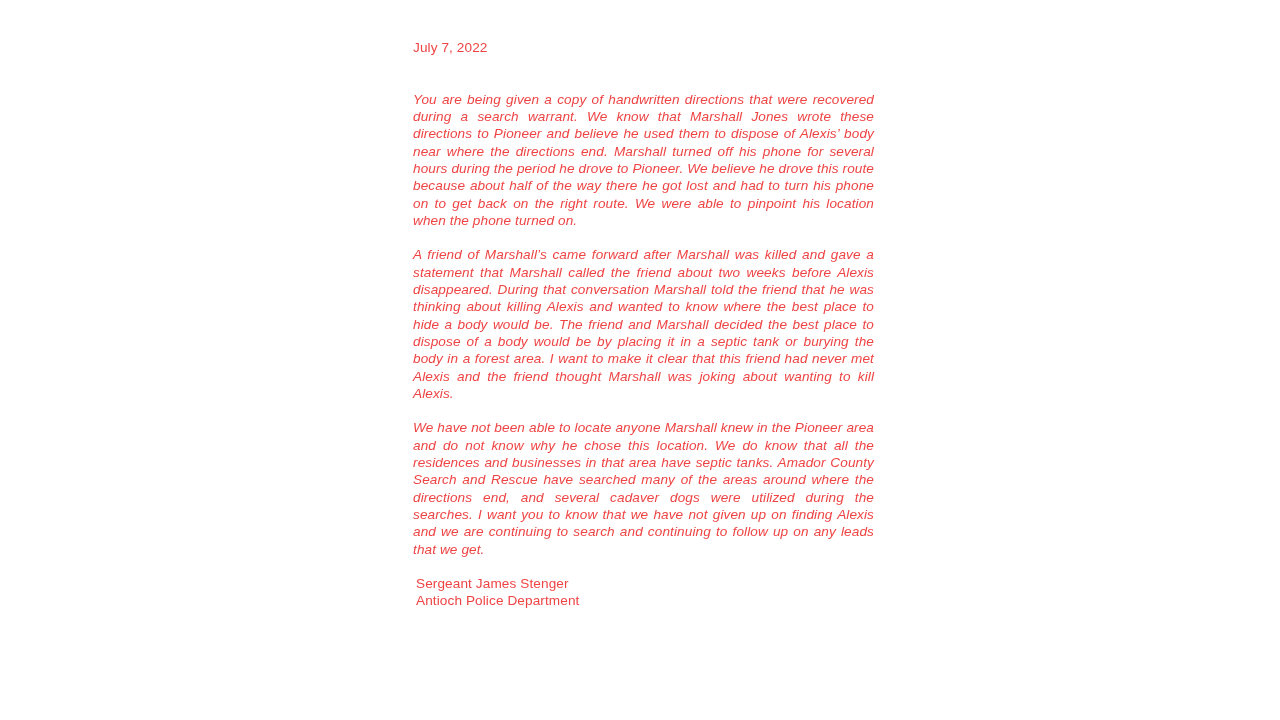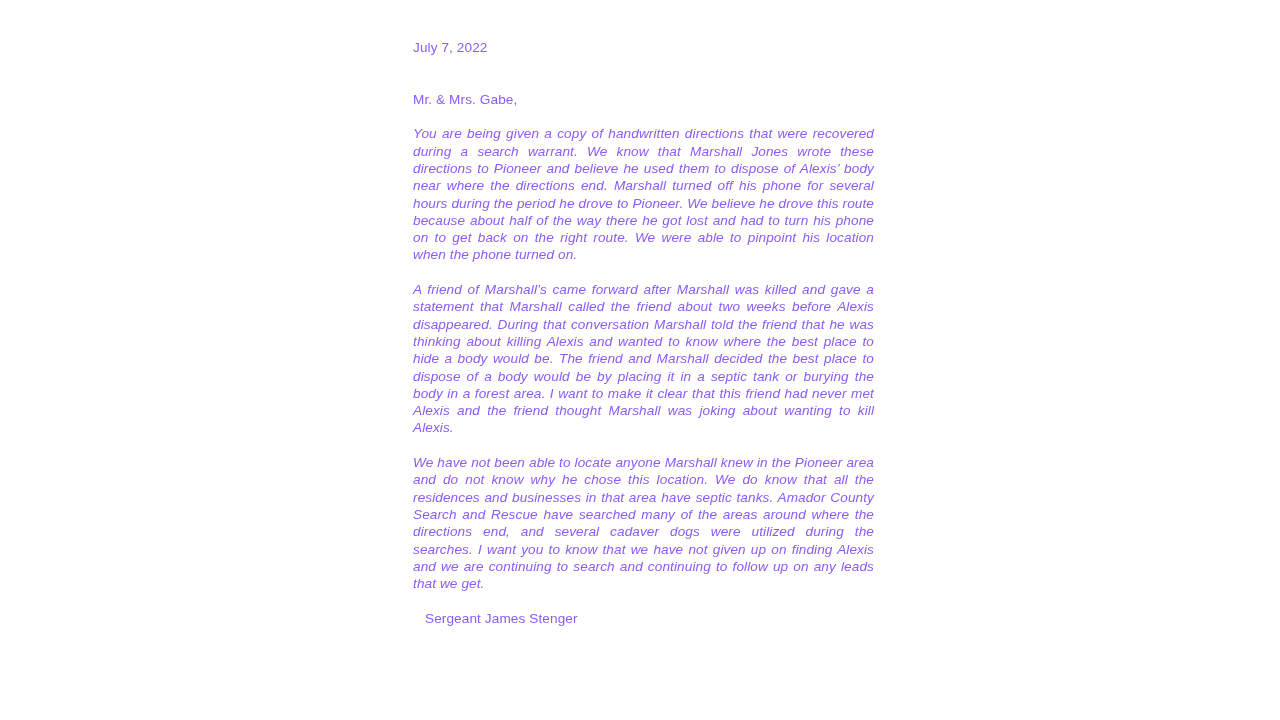--- a/index.html
+++ b/index.html
@@ -7,21 +7,21 @@
     padding: 0;
     background: #ffffff;
   }
   .page {
     position: relative;
     width: 1280px;
     height: 720px;
     background: #ffffff;
     overflow: hidden;
     font-family: "Liberation Sans", "DejaVu Sans", sans-serif;
-    color: #8b5cf6;
+    color: #ef4444;
   }
   .letter {
     position: absolute;
     left: 413px;
     top: 39px;
     width: 461px;
     font-size: 13.6px;
     line-height: 17.3px;
     letter-spacing: 0.1px;
   }
@@ -34,33 +34,33 @@
   .letter-paragraph {
     margin: 0 0 17.3px 0;
     text-align: justify;
     text-justify: inter-word;
     font-style: italic;
   }
   .letter-closing {
     margin: 0 0 17.3px 0;
   }
   .signature-block {
-    margin: 12px;
+    margin: 3px;
   }
   .signature-line {
     margin: 0;
   }
 </style>
 </head>
 <body>
 
 <div class="page">
   <div class="letter">
     <p class="letter-date">July 7, 2022</p>
-    <p class="letter-salutation">Mr. &amp; Mrs. Gabe,</p>
     <p class="letter-paragraph">You are being given a copy of handwritten directions that were recovered during a search warrant. We know that Marshall Jones wrote these directions to Pioneer and believe he used them to dispose of Alexis’ body near where the directions end. Marshall turned off his phone for several hours during the period he drove to Pioneer. We believe he drove this route because about half of the way there he got lost and had to turn his phone on to get back on the right route. We were able to pinpoint his location when the phone turned on.</p>
     <p class="letter-paragraph">A friend of Marshall’s came forward after Marshall was killed and gave a statement that Marshall called the friend about two weeks before Alexis disappeared. During that conversation Marshall told the friend that he was thinking about killing Alexis and wanted to know where the best place to hide a body would be. The friend and Marshall decided the best place to dispose of a body would be by placing it in a septic tank or burying the body in a forest area. I want to make it clear that this friend had never met Alexis and the friend thought Marshall was joking about wanting to kill Alexis.</p>
     <p class="letter-paragraph">We have not been able to locate anyone Marshall knew in the Pioneer area and do not know why he chose this location. We do know that all the residences and businesses in that area have septic tanks. Amador County Search and Rescue have searched many of the areas around where the directions end, and several cadaver dogs were utilized during the searches. I want you to know that we have not given up on finding Alexis and we are continuing to search and continuing to follow up on any leads that we get.</p>
     <div class="signature-block">
       <p class="signature-line">Sergeant James Stenger</p>
+      <p class="signature-line">Antioch Police Department</p>
     </div>
   </div>
 </div>
 
 </body></html>

